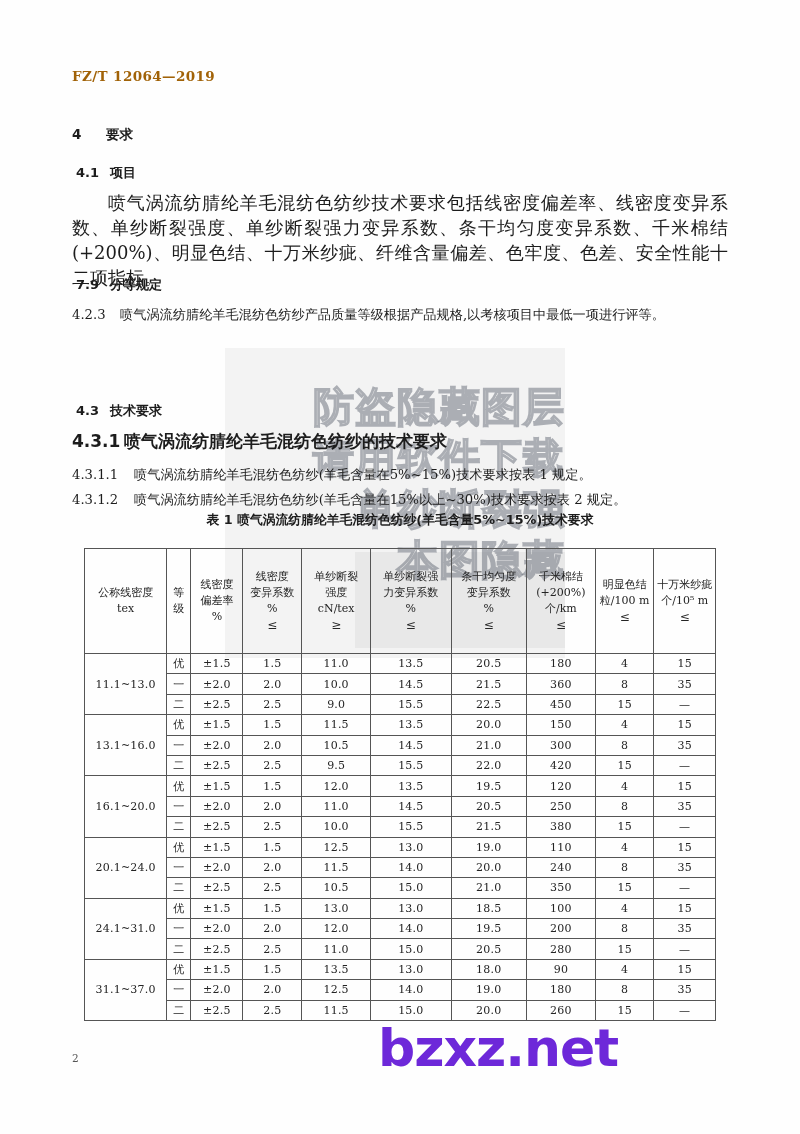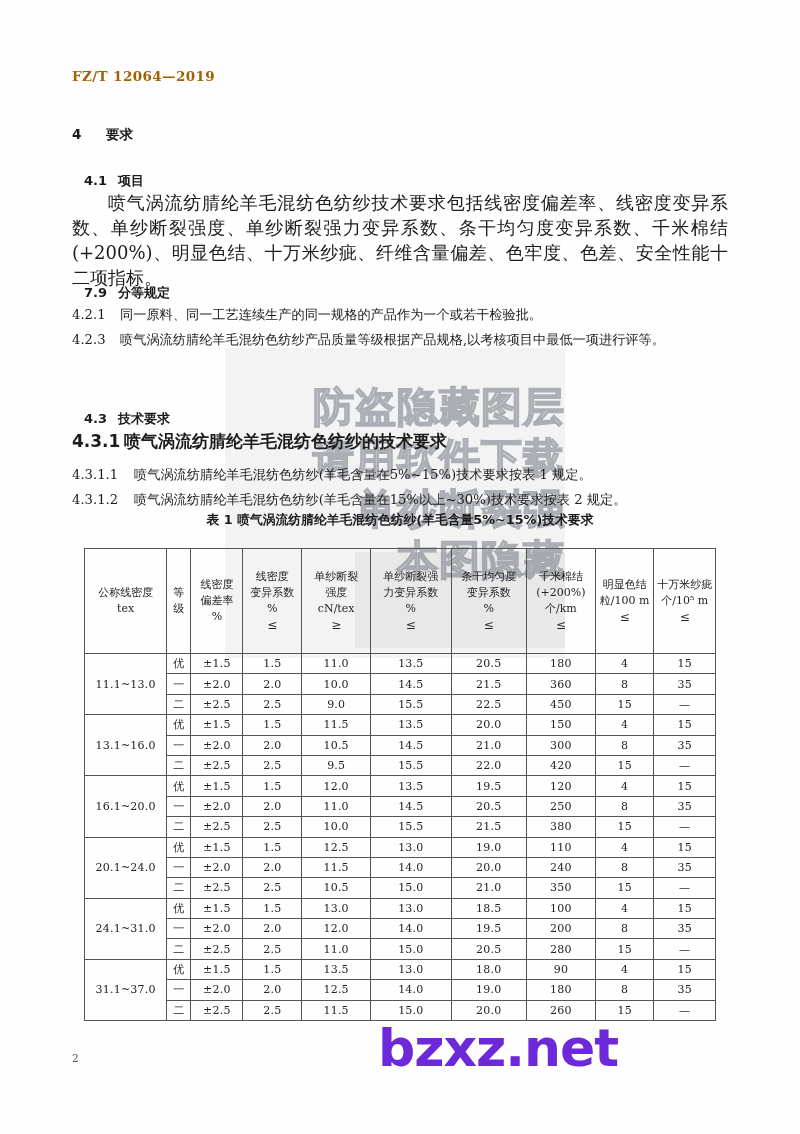--- a/index.html
+++ b/index.html
@@ -88,21 +88,21 @@
   .h1 {
     font-family: "DejaVu Sans", "Liberation Sans", sans-serif;
     font-weight: 700;
     font-size: 13.5px;
     margin: 0;
   }
   .h2 {
     font-family: "DejaVu Sans", "Liberation Sans", sans-serif;
     font-weight: 700;
     font-size: 13px;
-    margin: 12px;
+    margin: 4px;
   }
   .h3 {
     font-family: "DejaVu Sans", "Liberation Sans", sans-serif;
     font-weight: 700;
     font-size: 17px;
     margin: 0;
   }
   .num-gap { display: inline-block; min-width: 34px; }
   .num-gap-w { display: inline-block; min-width: 52px; }
   .para {
@@ -221,23 +221,20 @@
       <span class="num-gap">4.1</span><span>项目</span>
     </div>
 
     <p class="para indent at-41-body">喷气涡流纺腈纶羊毛混纺色纺纱技术要求包括线密度偏差率、线密度变异系数、单纱断裂强度、单纱断裂强力变异系数、条干均匀度变异系数、千米棉结(+200%)、明显色结、十万米纱疵、纤维含量偏差、色牢度、色差、安全性能十二项指标。</p>
 
     <div class="h2 at-42">
       <span class="num-gap">7.9</span><span>分等规定</span>
     </div>
 
     <div class="at-421">
-      <p class="clause">
-        <span class="lbl">4.2.1</span><span>同一原料、同一工艺连续生产的同一规格的产品作为一个或若干检验批。</span>
-      </p>
       <p class="clause">
         <span class="lbl">4.2.3</span><span>喷气涡流纺腈纶羊毛混纺色纺纱产品质量等级根据产品规格,以考核项目中最低一项进行评等。</span>
       </p>
     </div>
 
     <div class="h2 at-43">
       <span class="num-gap">4.3</span><span>技术要求</span>
     </div>
 
     <div class="h3 at-431">

